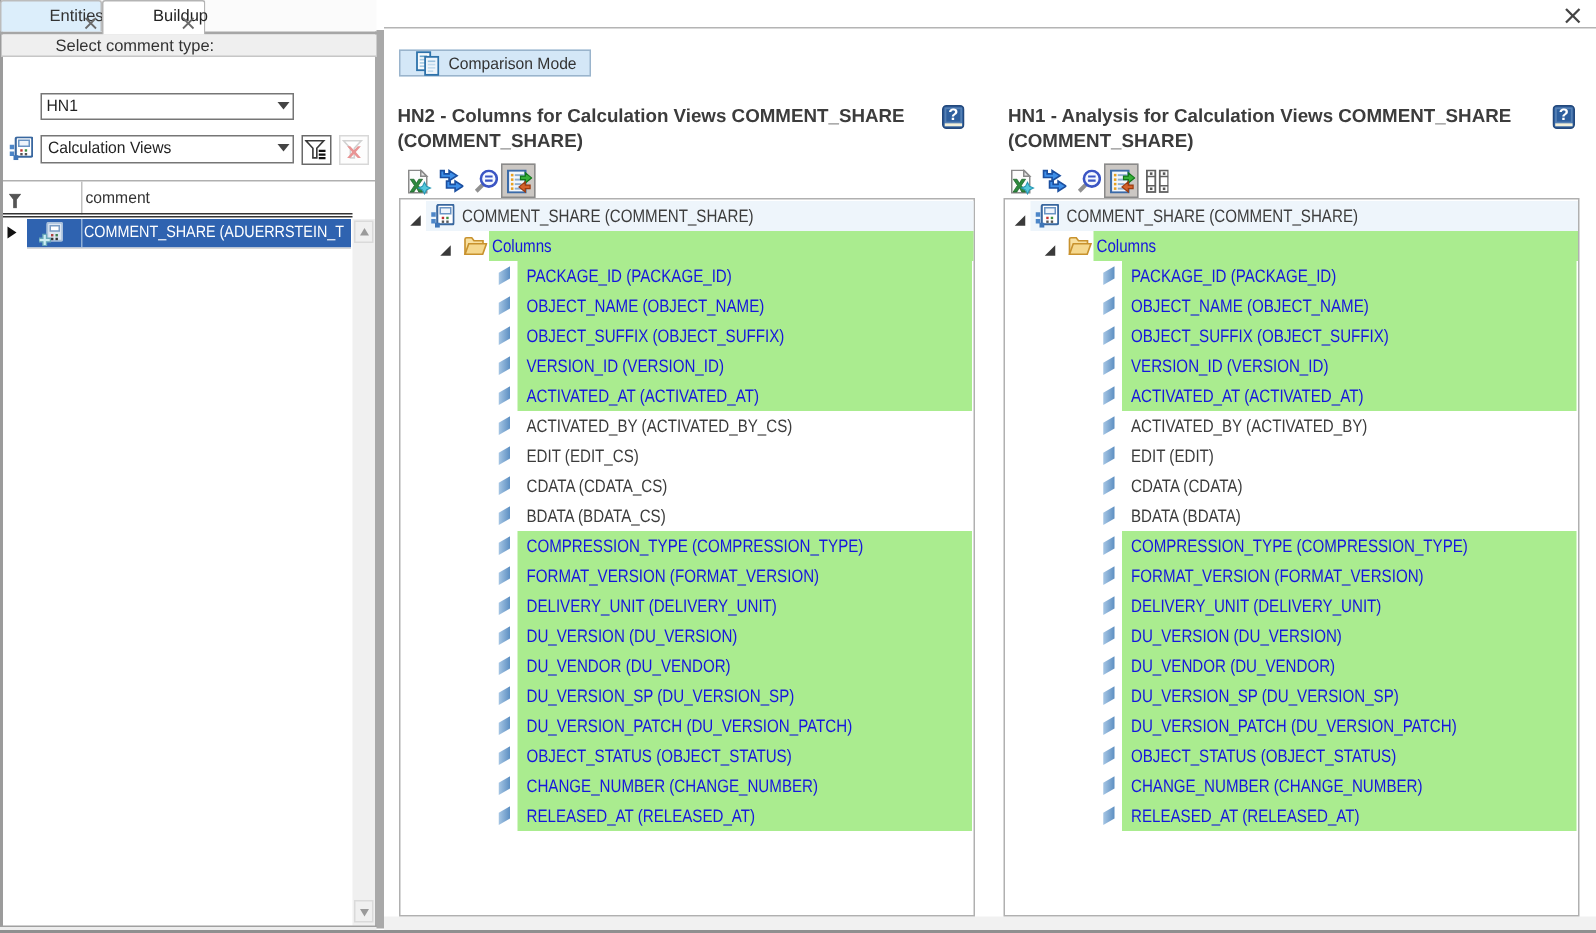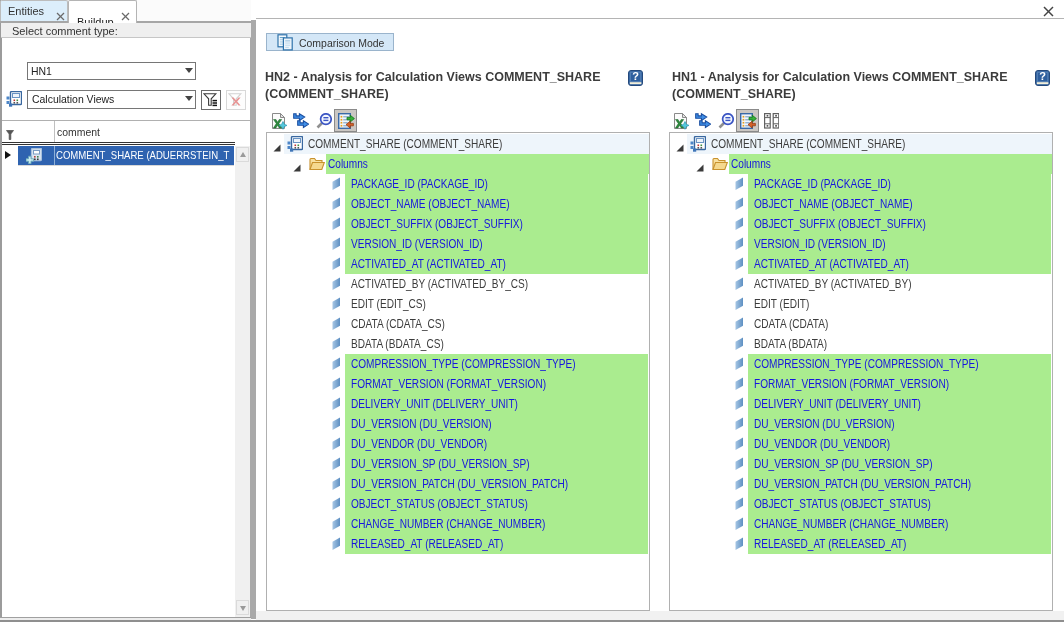--- a/index.html
+++ b/index.html
@@ -1,35 +1,35 @@
 <!DOCTYPE html>
 <html><head><meta charset="utf-8"><style>
 
 * { margin:0; padding:0; }
 body { width:1064px; height:622px; position:relative; overflow:hidden;
   font-family:"Liberation Sans",sans-serif; background:#ffffff; }
 .tt { position:absolute; font-size:12px; white-space:nowrap; transform:scaleX(0.84); transform-origin:0 0; line-height:14px; }
 .ut { position:absolute; font-size:11px; white-space:nowrap; transform:scaleX(0.95); transform-origin:0 0; }
-.tab { position:absolute; font-size:11px; white-space:nowrap; }
+.tab { position:absolute; font-size:11px; white-space:nowrap;margin-left:25px; }
 .abs { position:absolute; }
 
 </style></head><body>
 <div class="abs" style="left:0;top:0;width:2px;height:620px;background:#9b9b9b"></div>
 <div class="abs" style="left:0;top:620px;width:1064px;height:2px;background:#8f8f8f"></div>
 <div class="abs" style="left:250px;top:20px;width:6px;height:599px;background:#a9a9a9"></div>
 <div class="abs" style="left:1px;top:0;width:250px;height:21px;background:#fbfbfb"></div>
 <div class="abs" style="left:0px;top:21px;width:251px;height:2px;background:#a6a6a6"></div>
 <div class="abs" style="left:0px;top:0px;width:68px;height:21px;background:#dceefb;border:1px solid #bcbcbc;border-bottom:none;border-radius:2px 2px 0 0;box-sizing:border-box"></div>
 <div class="tab" style="left:8px;top:5px;color:#333">Entities</div>
 <div style="position:absolute;left:56px;top:7px"><svg width="9" height="9" viewBox="0 0 9 9" style="">
       <line x1="1" y1="1" x2="8" y2="8" stroke="#6a6a6a" stroke-width="1.2"></line>
       <line x1="8" y1="1" x2="1" y2="8" stroke="#6a6a6a" stroke-width="1.2"></line>
     </svg></div>
 <div class="abs" style="left:68px;top:0px;width:69px;height:23px;background:#ffffff;border:1px solid #b4b4b4;border-bottom:none;border-radius:2px 2px 0 0;box-sizing:border-box"></div>
-<div class="tab" style="left:77px;top:16px;color:#222">Buildup</div>
+<div class="tab" style="left:77px;top:5px;color:#222">Buildup</div>
 <div style="position:absolute;left:121px;top:7px"><svg width="9" height="9" viewBox="0 0 9 9" style="">
       <line x1="1" y1="1" x2="8" y2="8" stroke="#6a6a6a" stroke-width="1.2"></line>
       <line x1="8" y1="1" x2="1" y2="8" stroke="#6a6a6a" stroke-width="1.2"></line>
     </svg></div>
 <div class="abs" style="left:1px;top:23px;width:250px;height:15px;background:#efefef;border-bottom:1px solid #c6c6c6;box-sizing:border-box"></div>
 <div class="tab" style="left:12px;top:25px;color:#333">Select comment type:</div>
 <div class="abs" style="left:2px;top:38px;width:248px;height:82px;background:#ffffff"></div>
 <div class="abs" style="left:27px;top:62px;width:169px;height:18px;background:#fff;border:1px solid #767676;box-sizing:border-box"></div>
 <div class="ut" style="left:31px;top:65px;color:#222">HN1</div>
 <div class="abs" style="left:185px;top:68px;width:0;height:0;border-left:4.5px solid transparent;border-right:4.5px solid transparent;border-top:5px solid #444"></div>
@@ -103,21 +103,21 @@
       <rect x="2.8" y="5.2" width="5" height="1.1" fill="#a8cce4"></rect>
       <rect x="2.8" y="7.4" width="5" height="1.1" fill="#a8cce4"></rect>
       <rect x="2.8" y="9.6" width="3.6" height="1.1" fill="#a8cce4"></rect>
       <rect x="6.4" y="3.9" width="8.8" height="12" fill="#eef5fb" stroke="#2e72aa" stroke-width="1.2"></rect>
       <rect x="8.2" y="6.3" width="5" height="1.1" fill="#9cc2de"></rect>
       <rect x="8.2" y="8.5" width="5" height="1.1" fill="#c2dcee"></rect>
       <rect x="8.2" y="10.7" width="5" height="1.1" fill="#c2dcee"></rect>
       <rect x="8.2" y="12.9" width="3.6" height="1.1" fill="#c2dcee"></rect>
     </svg></div>
 <div class="ut" style="left:299px;top:37px;color:#333">Comparison Mode</div>
-<div class="abs" style="left:265px;top:69px;width:345px;font-size:12.5px;font-weight:bold;color:#3c3c3c;line-height:16.5px">HN2 - Analysis for Calculation Views COMMENT_SHARE (COMMENT_SHARE)</div>
+<div class="abs" style="left:265px;top:69px;width:345px;font-size:12.5px;font-weight:bold;color:#3c3c3c;line-height:16.5px">HN2 - Columns for Calculation Views COMMENT_SHARE (COMMENT_SHARE)</div>
 <div style="position:absolute;left:628px;top:70px"><svg width="15" height="16" viewBox="0 0 15 16" style="">
       <rect x="0.5" y="0.5" width="14" height="15" rx="2.5" fill="#2e5f9e" stroke="#24497c" stroke-width="1"></rect>
       <rect x="2.3" y="2.2" width="10.5" height="9.5" fill="none" stroke="#5580b4" stroke-width="1.2"></rect>
       <rect x="1.8" y="12.2" width="11.6" height="2.0" fill="#f4f0da"></rect>
       <text x="7.6" y="10.3" font-family="Liberation Sans" font-size="11" font-weight="bold" fill="#ffffff" text-anchor="middle">?</text>
     </svg></div>
 <div class="abs" style="left:672px;top:69px;width:345px;font-size:12.5px;font-weight:bold;color:#3c3c3c;line-height:16.5px">HN1 - Analysis for Calculation Views COMMENT_SHARE (COMMENT_SHARE)</div>
 <div style="position:absolute;left:1035px;top:70px"><svg width="15" height="16" viewBox="0 0 15 16" style="">
       <rect x="0.5" y="0.5" width="14" height="15" rx="2.5" fill="#2e5f9e" stroke="#24497c" stroke-width="1"></rect>
       <rect x="2.3" y="2.2" width="10.5" height="9.5" fill="none" stroke="#5580b4" stroke-width="1.2"></rect>

